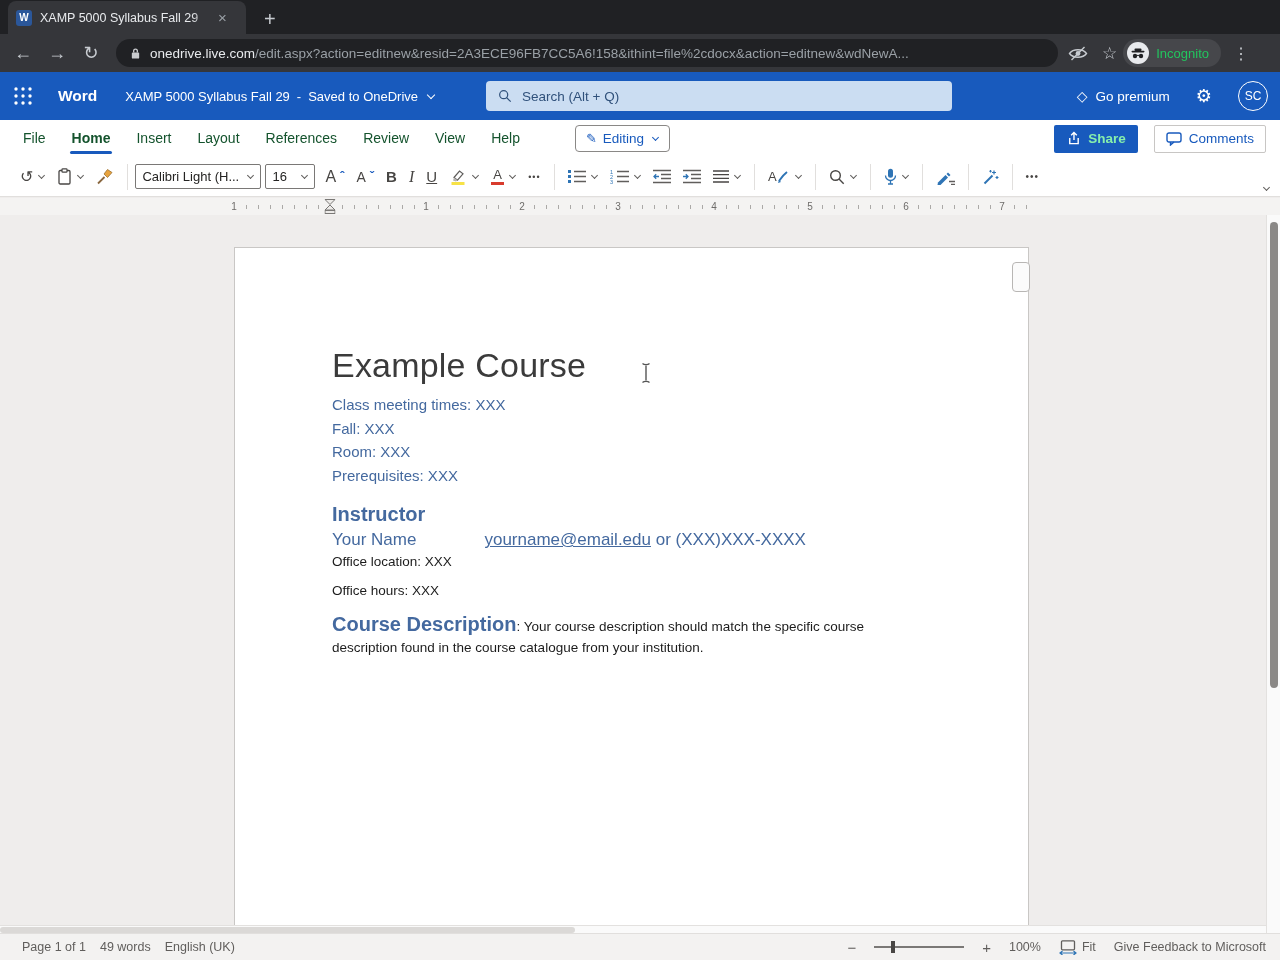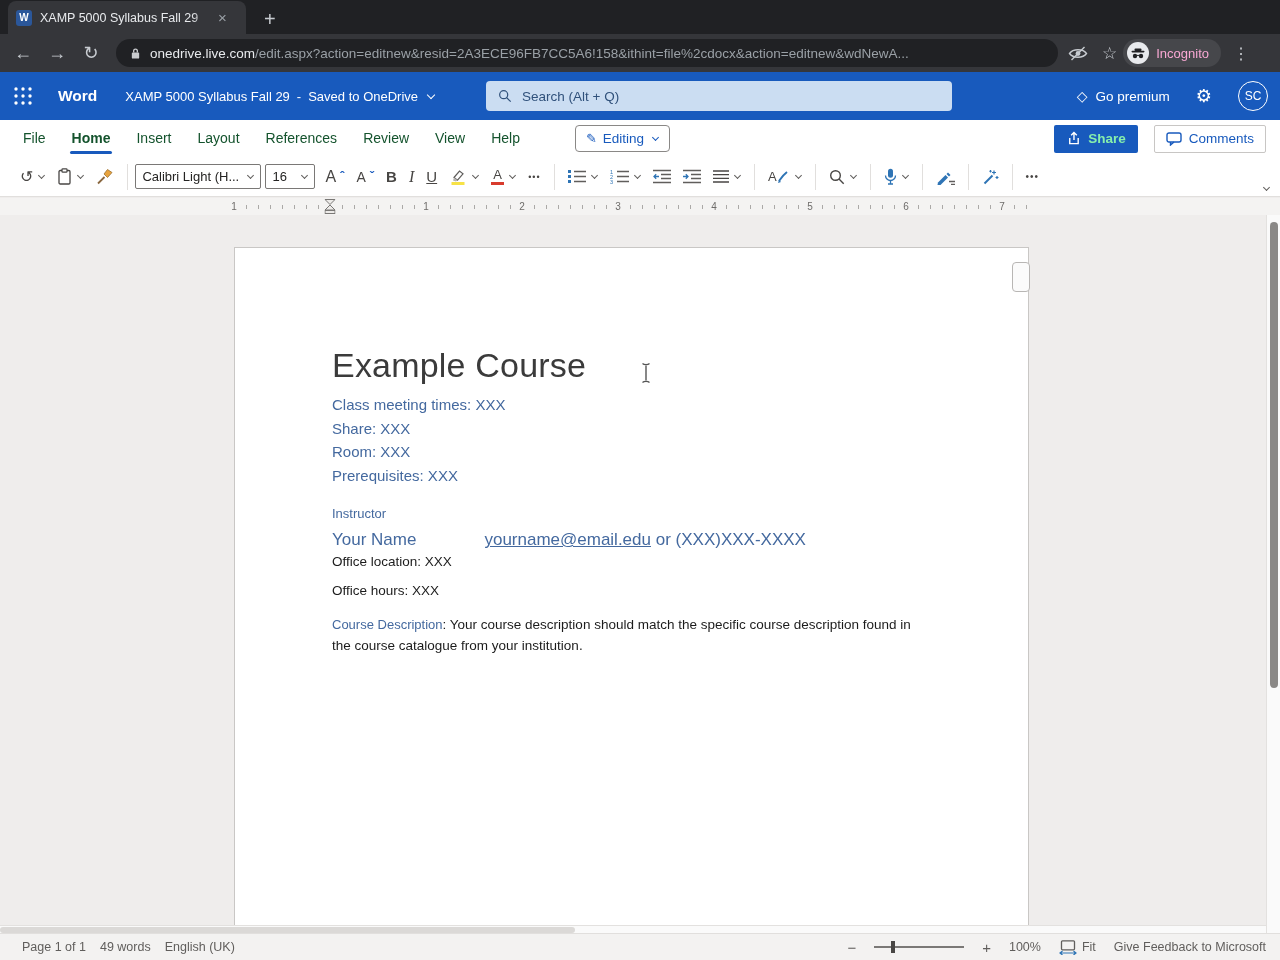--- a/index.html
+++ b/index.html
@@ -17,21 +17,21 @@
   .newtab { color:#C7CBD0; font-size:20px; font-weight:300; margin-left:18px; align-self:center; margin-top:4px; }
 
   
   .urlbar { position:absolute; top:34px; left:0; width:1280px; height:38px; background:#35363A; display:flex; align-items:center; }
   .nav-btn { color:#C7CBD0; font-size:18px; width:34px; text-align:center; }
   .addr { margin-left:8px; width:942px; height:28px; background:#202124; border-radius:14px; display:flex; align-items:center; padding:0 14px; overflow:hidden; }
   .addr .host { color:#E8EAED; font-size:13.5px; white-space:nowrap; }
   .addr .path { color:#9AA0A6; font-size:13.5px; white-space:nowrap; }
   .addr svg { margin-right:9px; flex:0 0 auto; }
   .urlbar .right-icons { display:flex; align-items:center; margin-left:10px; gap:14px; }
-  .incog { display:flex; align-items:center; gap:7px; background:#46474B; border-radius:14px; height:28px; padding:0 12px 0 4px; color:#f9a8d4; font-size:13px; margin-left:6px; }
+  .incog { display:flex; align-items:center; gap:7px; background:#46474B; border-radius:14px; height:28px; padding:0 12px 0 4px; color:#22c55e; font-size:13px; margin-left:6px; }
   .incog-circle { width:22px; height:22px; border-radius:50%; background:#E8EAED; display:flex; align-items:center; justify-content:center; }
   .chrome-menu { color:#C7CBD0; font-size:16px; margin-left:12px; margin-right:10px; }
 
   
   .word-header { position:absolute; top:72px; left:0; width:1280px; height:48px; background:#185ABD; display:flex; align-items:center; color:#fff; }
   .waffle { width:46px; display:flex; justify-content:center; }
   .app-name { font-size:15.5px; font-weight:bold; margin:0 28px 0 12px; }
   .doc-title-grp { display:flex; align-items:center; gap:7px; font-size:13px; }
   .search-pill { position:absolute; left:486px; top:9px; width:466px; height:30px; background:#CBDDF2; border-radius:4px; display:flex; align-items:center; padding:0 12px; gap:10px; }
   .search-pill span { color:#30517B; font-size:13.5px; }
@@ -83,21 +83,21 @@
   .indent-marker { position:absolute; left:330px; top:1px; transform:translateX(-50%); }
 
   
   .workspace { position:absolute; top:215px; left:0; width:1280px; height:718px; background:#EFEDEC; }
   .page { position:absolute; left:234px; top:32px; width:795px; height:696px; background:#fff; border:1px solid #C9C7C5; border-bottom:none; }
   .comment-tab { position:absolute; right:-2px; top:14px; width:18px; height:30px; background:#FBFBFB; border:1px solid #B8B6B4; border-radius:4px; }
   .doc-content { padding:99px 97px 0 97px; }
   .doc-title { font-size:34px; font-weight:300; color:#3B3B3B; line-height:37px; letter-spacing:.2px; }
   .info-line { color:#44699F; font-size:15px; line-height:23.6px; }
   .info-block { margin-top:9px; }
-  .h-blue { color:#44699F; font-weight:400; font-size:13px; }
+  .h-blue { color:#44699F; font-weight:700; font-size:20px; }
   .instructor-h { margin-top:16px; line-height:22px; }
   .name-line { margin-top:4px; font-size:17px; color:#44699F; line-height:22px; }
   .name-line .gap { display:inline-block; width:68px; }
   .email-link { color:#44699F; text-decoration:underline; }
   .body-line { color:#1C1C1C; font-size:13.5px; line-height:18px; }
   .office-loc { margin-top:2px; }
   .office-hrs { margin-top:11px; }
   .course-desc { margin-top:14px; width:588px; line-height:20px; }
   .course-desc .h-blue { line-height:20px; }
   .course-desc .body-txt { color:#1C1C1C; font-size:13.5px; }
@@ -408,21 +408,21 @@
     </span>
   </div>
 
   <div class="workspace">
     <div class="page">
       <div class="comment-tab"></div>
       <div class="doc-content">
         <div class="doc-title">Example Course</div>
         <div class="info-block">
           <div class="info-line">Class meeting times: XXX</div>
-          <div class="info-line">Share: XXX</div>
+          <div class="info-line">Fall: XXX</div>
           <div class="info-line">Room: XXX</div>
           <div class="info-line">Prerequisites: XXX</div>
         </div>
         <div class="h-blue instructor-h">Instructor</div>
         <div class="name-line">
           <span>Your Name</span><span class="gap"></span><a class="email-link">yourname@email.edu</a>
           <span>or (XXX)XXX-XXXX</span>
         </div>
         <div class="body-line office-loc">Office location: XXX</div>
         <div class="body-line office-hrs">Office hours: XXX</div>

